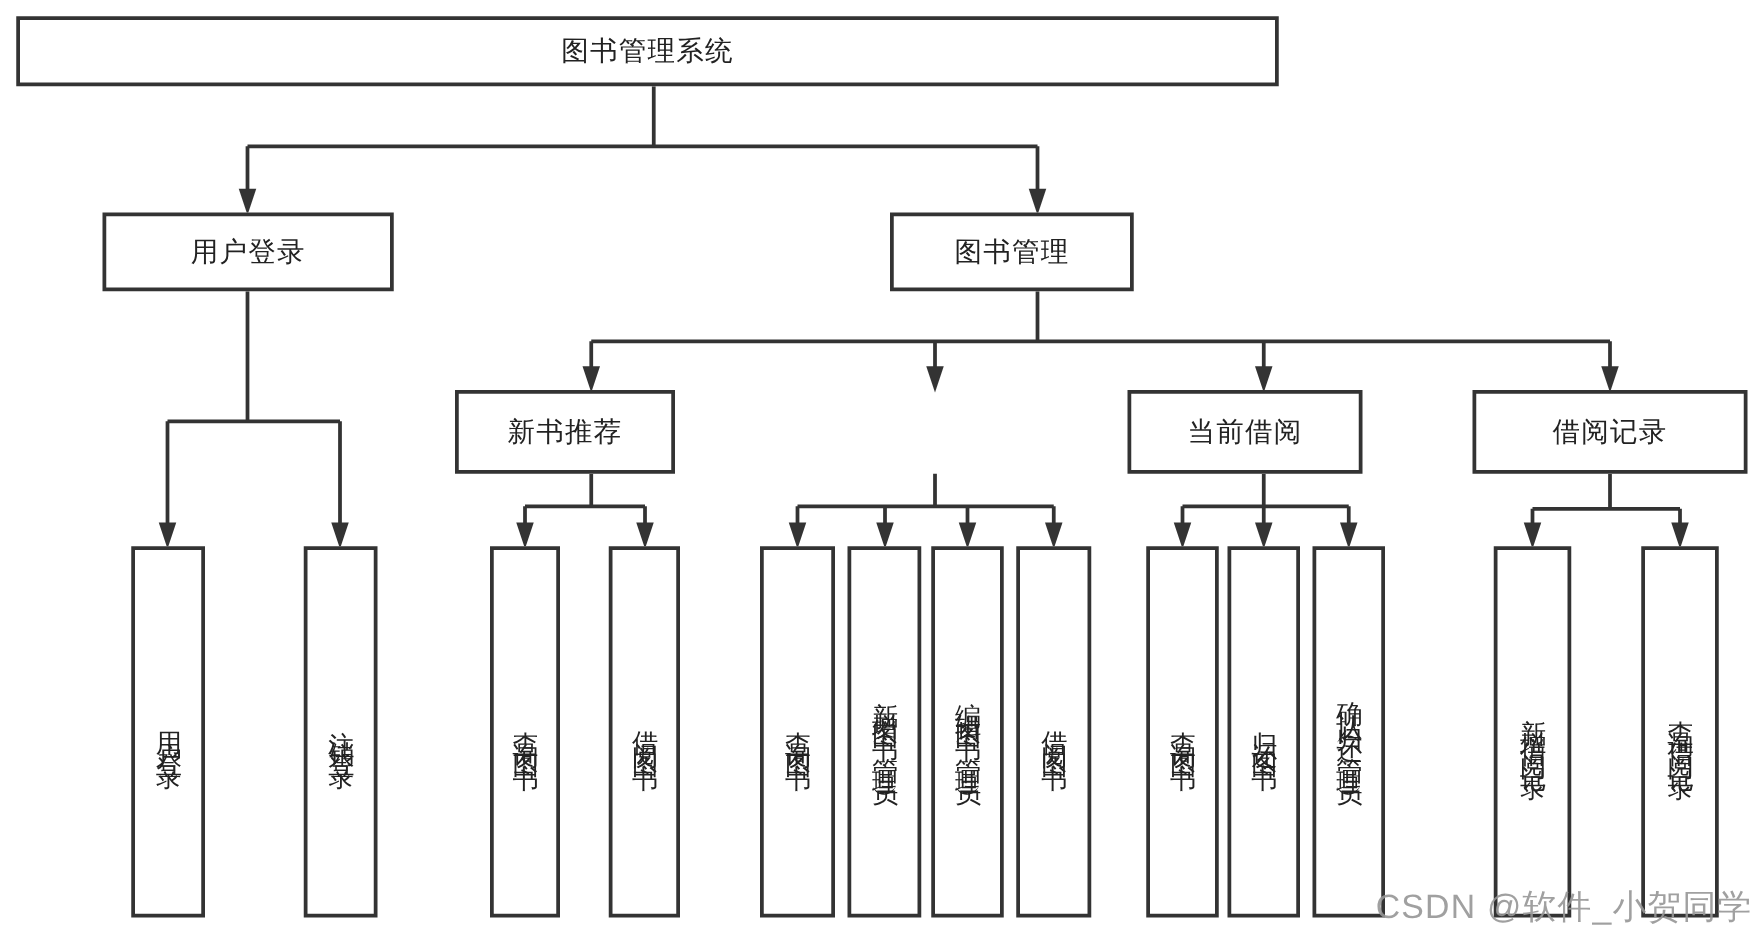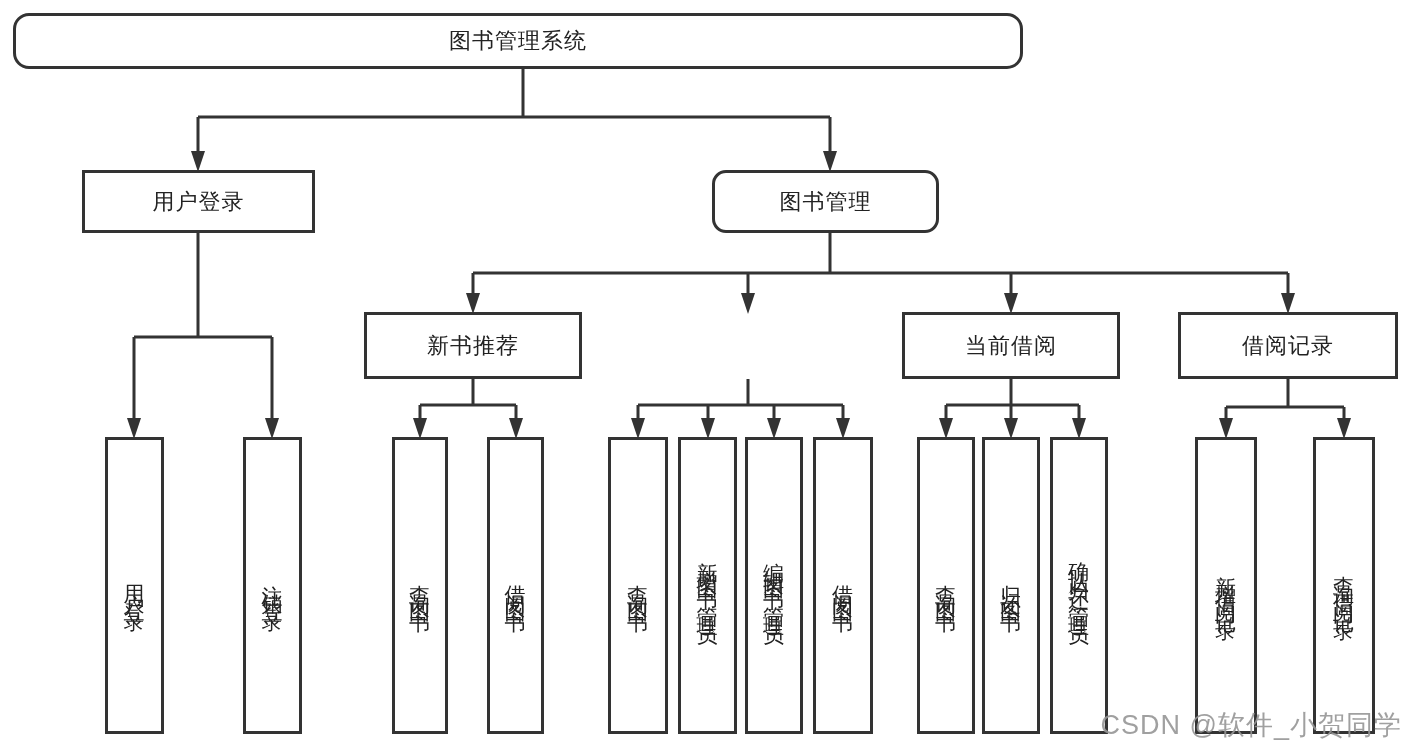--- a/index.html
+++ b/index.html
@@ -100,35 +100,35 @@
       <polygon points="767,418 781,418 774,439"></polygon>
       <polygon points="836,418 850,418 843,439"></polygon>
       <polygon points="939,418 953,418 946,439"></polygon>
       <polygon points="1004,418 1018,418 1011,439"></polygon>
       <polygon points="1072,418 1086,418 1079,439"></polygon>
       <polygon points="1219,418 1233,418 1226,439"></polygon>
       <polygon points="1337,418 1351,418 1344,439"></polygon>
     </g>
   </svg>
 
-  <div class="box hbox" style="left:13px; top:13px; width:1010px; height:56px;border-radius:16px;">
+  <div class="box hbox" style="left:13px; top:13px; width:1010px; height:56px;">
     <span>图书管理系统</span>
   </div>
 
   <div class="box hbox" style="left:82px; top:170px; width:233px; height:63px;">
     <span>用户登录</span>
   </div>
-  <div class="box hbox" style="left:712px; top:170px; width:227px; height:63px;border-radius:14px;">
+  <div class="box hbox" style="left:712px; top:170px; width:195px; height:63px;">
     <span>图书管理</span>
   </div>
 
-  <div class="box hbox" style="left:364px; top:312px; width:218px; height:67px;">
+  <div class="box hbox" style="left:364px; top:312px; width:176px; height:67px;">
     <span>新书推荐</span>
   </div>
-  <div class="box hbox" style="left:902px; top:312px; width:218px; height:67px;">
+  <div class="box hbox" style="left:902px; top:312px; width:188px; height:67px;">
     <span>当前借阅</span>
   </div>
   <div class="box hbox" style="left:1178px; top:312px; width:220px; height:67px;">
     <span>借阅记录</span>
   </div>
 
   <div class="box leaf" style="left:105px; width:59px;">
     <span class="vtext">用户登录</span>
   </div>
   <div class="box leaf" style="left:243px; width:59px;">

